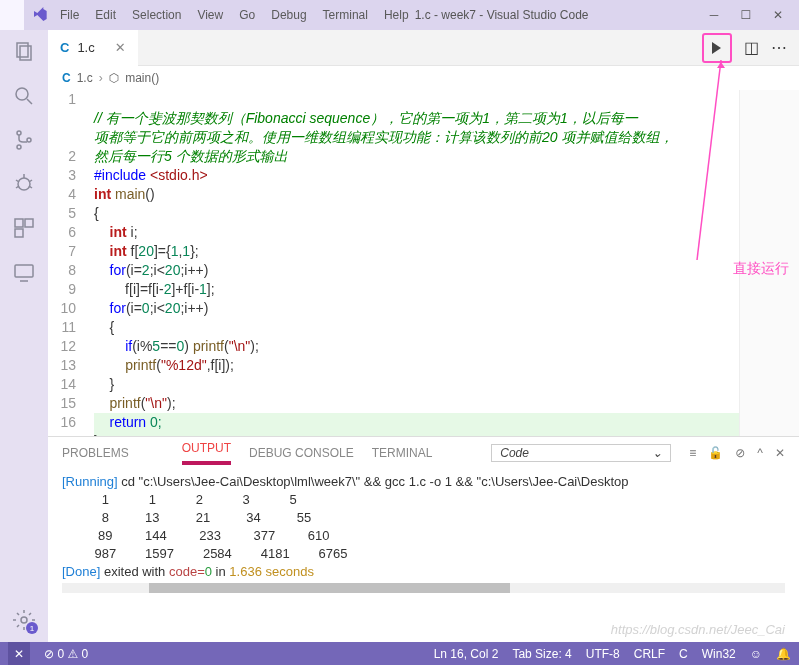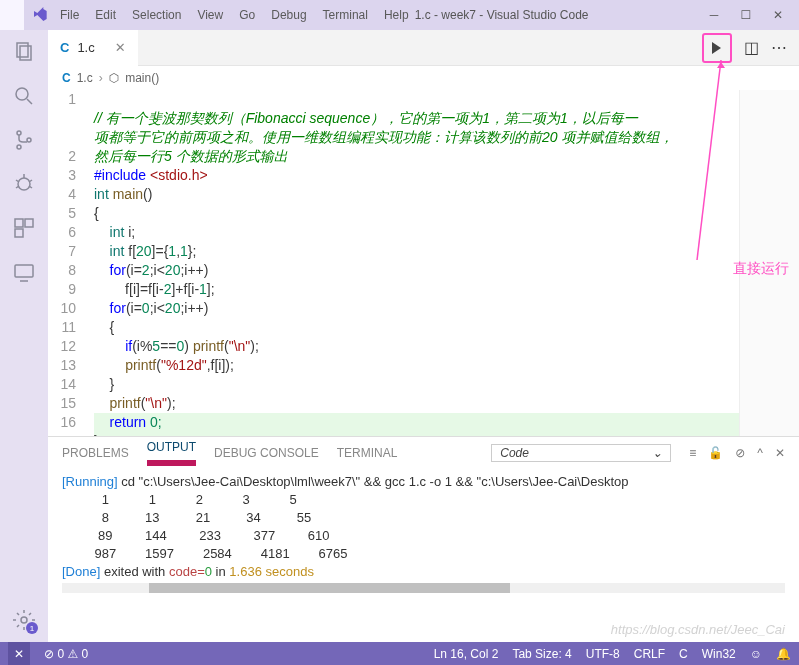--- a/index.html
+++ b/index.html
@@ -25,31 +25,31 @@
 .run-btn { width: 30px; height: 30px; display: flex; align-items: center; justify-content: center; border: 2px solid #ff4fc3; border-radius: 3px; cursor: pointer; }
 .run-triangle { width: 0; height: 0; border-left: 9px solid #444; border-top: 6px solid transparent; border-bottom: 6px solid transparent; }
 .breadcrumb { height: 24px; display: flex; align-items: center; padding: 0 14px; font-size: 12px; color: #666; gap: 6px; }
 .breadcrumb .c-icon { color: #0f7fc3; font-weight: bold; }
 .breadcrumb .sep { color: #999; }
 .code-area { flex: 1; display: flex; font-family: Consolas, monospace; font-size: 14px; line-height: 19px; overflow: hidden; position: relative; }
 .gutter { width: 46px; text-align: right; padding-right: 18px; color: #999; user-select: none; }
 .code { flex: 1; white-space: pre; }
 .comment { color: #008000; font-style: italic; }
 .keyword { color: #0000ff; }
-.type { color: #0f766e; }
+.type { color: #b91c1c; font-weight: bold; }
 .string { color: #a31515; }
 .function { color: #795e26; text-align: center; }
 .number { color: #098658; }
 .header-inc { color: #a31515; }
 .brace { color: #333; }
 .linehighlight { background: #e6f9e6; display: inline-block; width: 100%; }
 .minimap { width: 60px; background: #fafafa; border-left: 1px solid #eee; }
 .panel { border-top: 1px solid #ddd; height: 206px; display: flex; flex-direction: column; font-size: 12px; }
 .panel-tabs { height: 32px; display: flex; align-items: center; gap: 18px; padding: 0 14px; color: #888; }
-.panel-tabs .active { color: #0c4a6e; border-bottom: 6px solid #be185d; padding-bottom: 6px; }
+.panel-tabs .active { color: #ef4444; border-bottom: 4px solid #be185d; padding-bottom: 6px; margin-left: 35px; }
 .panel-tabs .sel { margin-left: auto; border: 1px solid #ccc; padding: 1px 8px; width: 180px; display: flex; align-items: center; justify-content: space-between; font-size: 12px; color: #444; font-style: italic; }
 .panel-tabs .picons { display: flex; gap: 12px; color: #777; }
 .terminal { flex: 1; padding: 4px 14px; font-family: Consolas, monospace; font-size: 13px; line-height: 18px; color: #333; overflow: hidden; }
 .t-blue { color: #1e7fd6; }
 .t-orange { color: #c09020; }
 .t-green { color: #2a9d3f; }
 .t-red { color: #b94444; }
 .terminal pre { font-family: inherit; }
 .scrollbar { height: 10px; background: #f0f0f0; margin-top: 2px; }
 .scrollbar-thumb { height: 100%; width: 50%; background: #c0c0c0; margin-left: 12%; }

